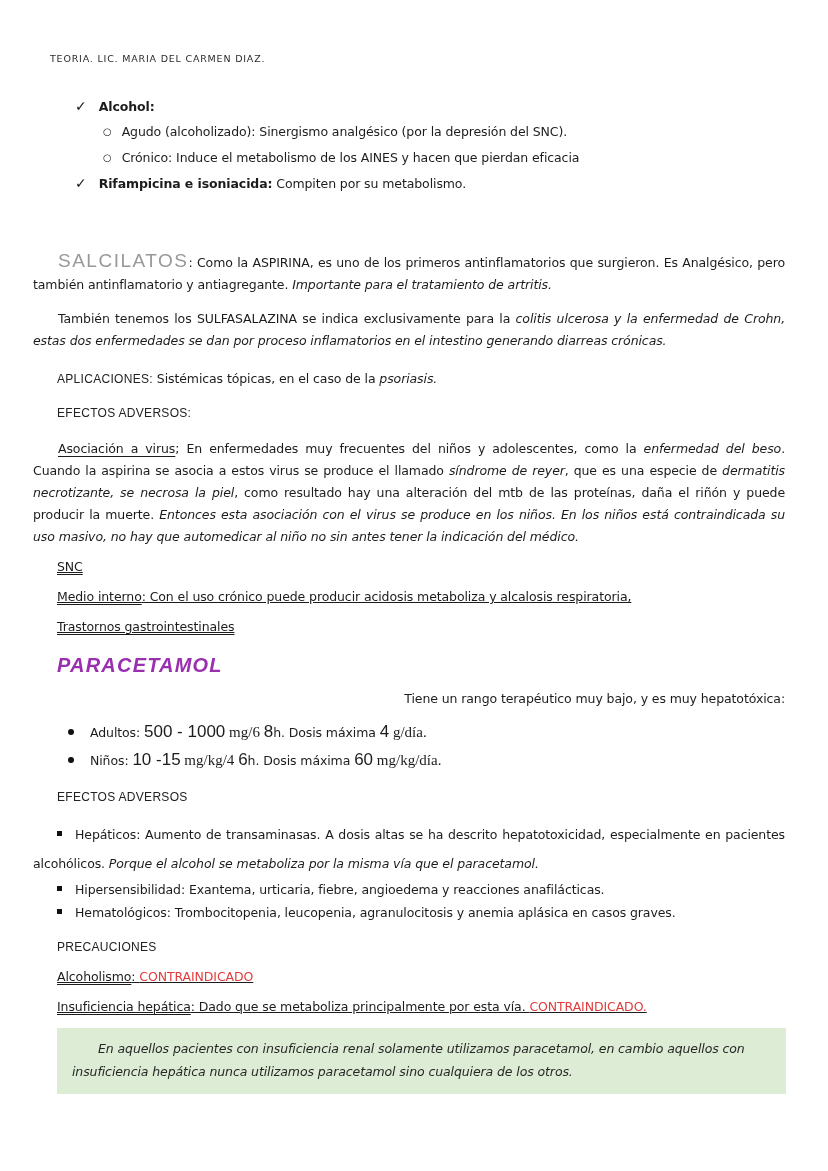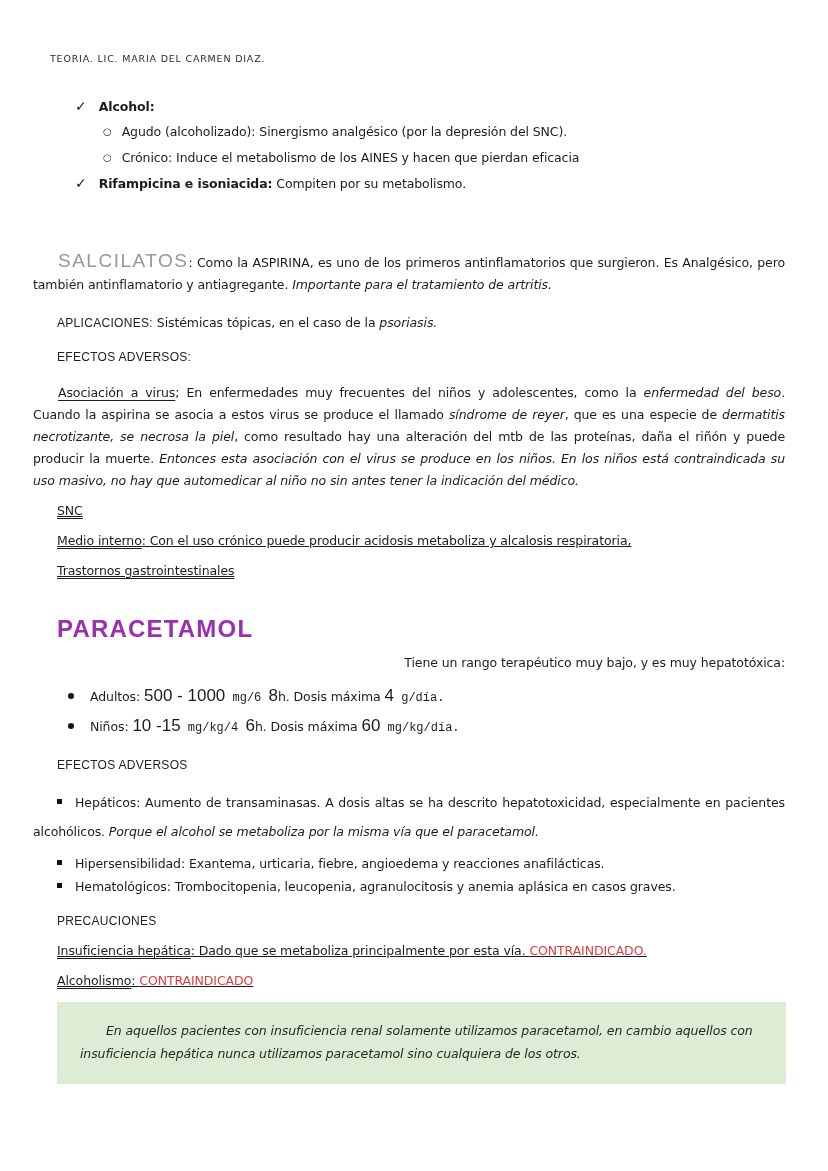--- a/index.html
+++ b/index.html
@@ -19,53 +19,54 @@
   .para{margin:0 35px 0 33px;text-align:justify;text-indent:25px;}
   .mt54{margin-top:54px;} .mt12{margin-top:12px;} .mt14{margin-top:14px;} .mt8{margin-top:8px;} .mt10{margin-top:10px;}
   .it{font-style:italic;}
   .ul{text-decoration:underline;text-underline-offset:3px;}
   .h-gray{font-family:"Liberation Sans",sans-serif;font-size:19px;color:#98989a;letter-spacing:1.5px;}
   .h-caps{font-family:"Liberation Sans",sans-serif;font-size:12px;letter-spacing:0.3px;color:#222;}
   .heading-line{margin:16px 35px 0 57px;}
   .heading-block{margin:12px 35px 0 57px;line-height:22px;}
   .ul-line{margin:8px 35px 0 57px;text-decoration:underline;}
   
-  .h-purple{font-family:"Liberation Sans",sans-serif;font-size:24px;font-weight:bold;color:#9a2fb0;
-    letter-spacing:1.2px;margin:34px 35px 0 57px;line-height:26px;}
+  .h-purple{font-family:"Liberation Sans",sans-serif;font-size:20px;font-weight:bold;color:#9a2fb0;
+    letter-spacing:1.2px;margin:14px 35px 0 57px;line-height:26px;font-style:italic;}
   .intro{margin:10px 35px 0 60px;text-align:right;}
   .dose-list{list-style:none;margin:8px 35px 0 68px;padding:0;}
   .dose-list li{line-height:27px;}
   .dot-icon{display:inline-block;width:6px;height:6px;background:#111;border-radius:50%;
     margin-right:16px;vertical-align:2px;}
   .n-lg{font-family:"Liberation Sans",sans-serif;font-size:17px;letter-spacing:0;}
-  .n-md{font-family:Liberation Mono, monospace;font-size:12px;letter-spacing:0;}
+  .n-md{font-family:Liberation Serif, serif;font-size:15px;letter-spacing:0;}
   .sq-icon{display:inline-block;width:5px;height:5px;background:#111;margin-right:13px;vertical-align:3px;}
-  .sq-para{margin:12px 35px 6px 33px;text-indent:24px;line-height:29px;text-align:justify;}
+  .sq-para{margin:12px 35px 0 33px;text-indent:24px;line-height:29px;text-align:justify;}
   .sq-line{margin:0 35px 0 57px;line-height:23px;}
   .red{color:#e23b3b;}
   
   .note-box{margin:10px 34px 0 57px;background:#ddecd4;padding:9px 18px 11px 15px;}
-  .note-text{margin:8px;font-style:italic;text-indent:26px;line-height:23px;color:#272727;}
+  .note-text{margin:0;font-style:italic;text-indent:26px;line-height:23px;color:#272727;}
 </style>
 </head>
 <body>
 
 <div class="page">
 
   <div class="doc-header">TEORIA. LIC. MARIA DEL CARMEN DIAZ.</div>
 
   <ul class="checklist">
     <li class="check-item"><span class="check-icon">✓</span><span class="bold">Alcohol:</span></li>
     <li class="sub-item"><span class="circle-icon">○</span><span>Agudo (alcoholizado): Sinergismo analgésico (por la depresión del SNC).</span></li>
     <li class="sub-item"><span class="circle-icon">○</span><span>Crónico: Induce el metabolismo de los AINES y hacen que pierdan eficacia</span></li>
     <li class="check-item"><span class="check-icon">✓</span><span class="bold">Rifampicina e isoniacida:</span><span> Compiten por su metabolismo.</span></li>
   </ul>
 
   <p class="para mt54"><span class="h-gray">SALCILATOS</span><span>: </span><span>Como la ASPIRINA, es uno de los primeros antinflamatorios que surgieron. Es Analgésico, pero también antinflamatorio y antiagregante. </span><span class="it">Importante para el tratamiento de artritis.</span></p>
 
+  <p class="para mt12"><span>También tenemos los SULFASALAZINA se indica exclusivamente para la </span><span class="it">colitis ulcerosa y la enfermedad de Crohn, estas dos enfermedades se dan por proceso inflamatorios en el intestino generando diarreas crónicas.</span></p>
 
   <p class="heading-line"><span class="h-caps">APLICACIONES:</span><span> Sistémicas tópicas, en el caso de la </span><span class="it">psoriasis.</span></p>
 
   <p class="h-caps heading-block">EFECTOS ADVERSOS:</p>
 
   <p class="para mt14"><span class="ul">Asociación a virus</span><span>; En enfermedades muy frecuentes del niños y adolescentes, como la </span><span class="it">enfermedad del beso</span><span>. Cuando la aspirina se asocia a estos virus se produce el llamado </span><span class="it">síndrome de reyer</span><span>, que es una especie de </span><span class="it">dermatitis necrotizante, se necrosa la piel</span><span>, como resultado hay una alteración del mtb de las proteínas, daña el riñón y puede producir la muerte. </span><span class="it">Entonces esta asociación con el virus se produce en los niños. En los niños está contraindicada su uso masivo, no hay que automedicar al niño no sin antes tener la indicación del médico.</span></p>
 
   <p class="ul-line mt14"><span class="ul">SNC</span></p>
 
   <p class="ul-line"><span class="ul">Medio interno</span><span>: Con el uso crónico puede producir acidosis metaboliza y alcalosis respiratoria,</span></p>
@@ -84,21 +85,21 @@
   <p class="h-caps heading-block mt14">EFECTOS ADVERSOS</p>
 
   <p class="sq-para"><span class="sq-icon"></span><span>Hepáticos:</span><span> Aumento de transaminasas. A dosis altas se ha descrito hepatotoxicidad, especialmente en pacientes alcohólicos. </span><span class="it">Porque el alcohol se metaboliza por la misma vía que el paracetamol.</span></p>
 
   <p class="sq-line mt8"><span class="sq-icon"></span><span>Hipersensibilidad:</span><span> Exantema, urticaria, fiebre, angioedema y reacciones anafilácticas.</span><span class="it"></span></p>
 
   <p class="sq-line"><span class="sq-icon"></span><span>Hematológicos:</span><span> Trombocitopenia, leucopenia, agranulocitosis y anemia aplásica en casos graves.</span><span class="it"></span></p>
 
   <p class="h-caps heading-block mt10">PRECAUCIONES</p>
 
+  <p class="ul-line mt14"><span class="ul">Alcoholismo</span><span>: </span><span class="red">CONTRAINDICADO</span></p>
+
   <p class="ul-line mt12"><span class="ul">Insuficiencia hepática</span><span>: Dado que se metaboliza principalmente por esta vía. </span><span class="red">CONTRAINDICADO.</span></p>
-
-  <p class="ul-line mt14"><span class="ul">Alcoholismo</span><span>: </span><span class="red">CONTRAINDICADO</span></p>
 
   <div class="note-box">
     <p class="note-text">En aquellos pacientes con insuficiencia renal solamente utilizamos paracetamol, en cambio aquellos con insuficiencia hepática nunca utilizamos paracetamol sino cualquiera de los otros.</p>
   </div>
 
 </div>
 
 </body></html>

